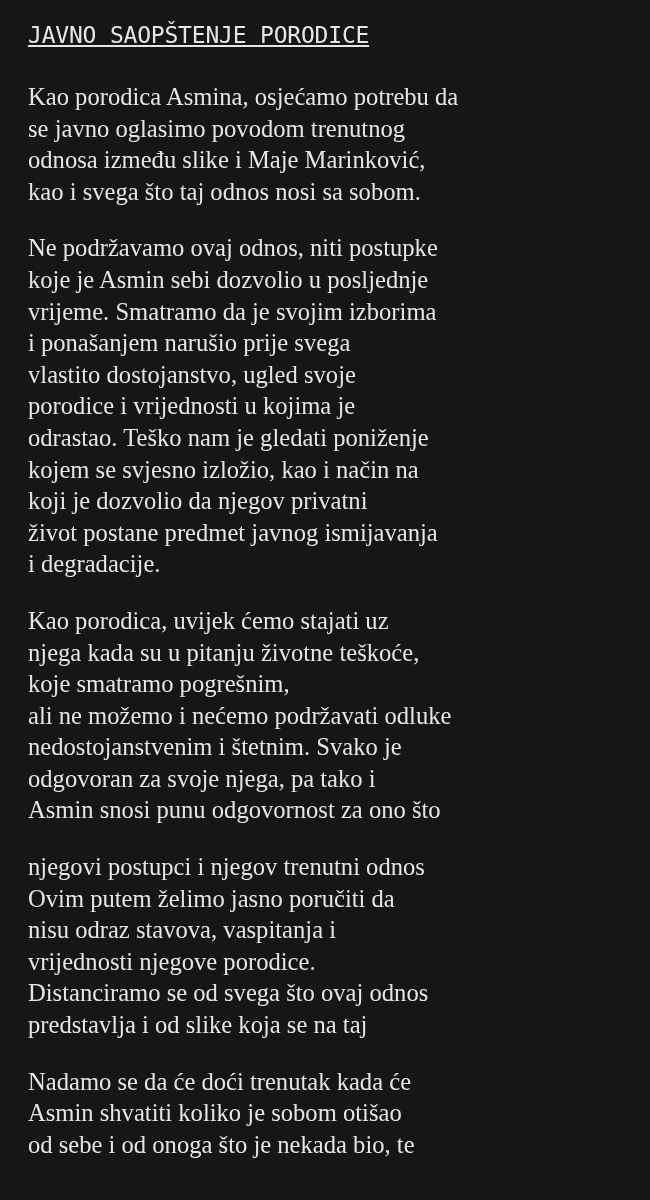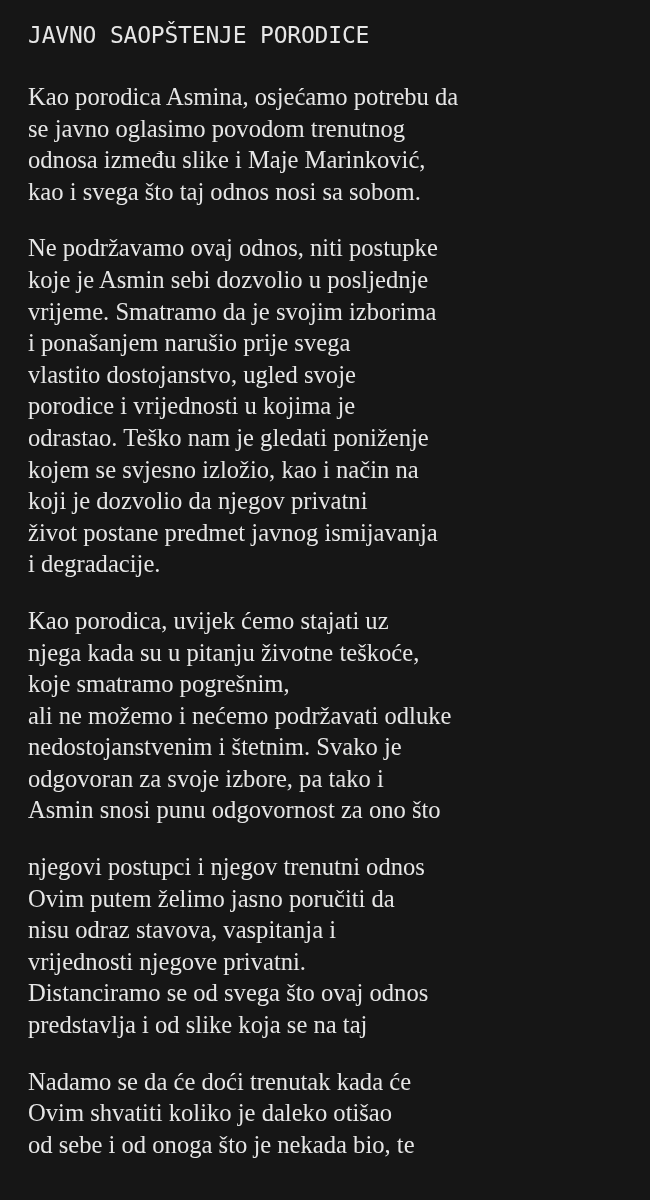--- a/index.html
+++ b/index.html
@@ -20,20 +20,21 @@
     left: 28px;
     top: 19px;
     width: 620px;
   }
   .title {
     font-size: 23px;
     line-height: 32px;
     margin: 0 0 30px 0;
     white-space: pre;
     letter-spacing: -0.2px;
+    text-decoration: underline;
   }
   .para {
     margin: 0 0 25px 0;
   }
   .line {
     display: block;
     font-size: 24.6px;
     line-height: 31.6px;
     white-space: pre;
     height: 31.6px;
@@ -66,32 +67,32 @@
     <span class="line">život postane predmet javnog ismijavanja</span>
     <span class="line">i degradacije.</span>
   </div>
 
   <div class="para">
     <span class="line">Kao porodica, uvijek ćemo stajati uz</span>
     <span class="line">njega kada su u pitanju životne teškoće,</span>
     <span class="line">koje smatramo pogrešnim,</span>
     <span class="line">ali ne možemo i nećemo podržavati odluke</span>
     <span class="line">nedostojanstvenim i štetnim. Svako je</span>
-    <span class="line">odgovoran za svoje izbore, pa tako i</span>
+    <span class="line">odgovoran za svoje njega, pa tako i</span>
     <span class="line">Asmin snosi punu odgovornost za ono što</span>
   </div>
 
   <div class="para">
     <span class="line">njegovi postupci i njegov trenutni odnos</span>
     <span class="line">Ovim putem želimo jasno poručiti da</span>
     <span class="line">nisu odraz stavova, vaspitanja i</span>
-    <span class="line">vrijednosti njegove privatni.</span>
+    <span class="line">vrijednosti njegove porodice.</span>
     <span class="line">Distanciramo se od svega što ovaj odnos</span>
     <span class="line">predstavlja i od slike koja se na taj</span>
   </div>
 
   <div class="para">
     <span class="line">Nadamo se da će doći trenutak kada će</span>
-    <span class="line">Ovim shvatiti koliko je daleko otišao</span>
+    <span class="line">Asmin shvatiti koliko je sobom otišao</span>
     <span class="line">od sebe i od onoga što je nekada bio, te</span>
 
   </div>
 </div>
 
 </body></html>

